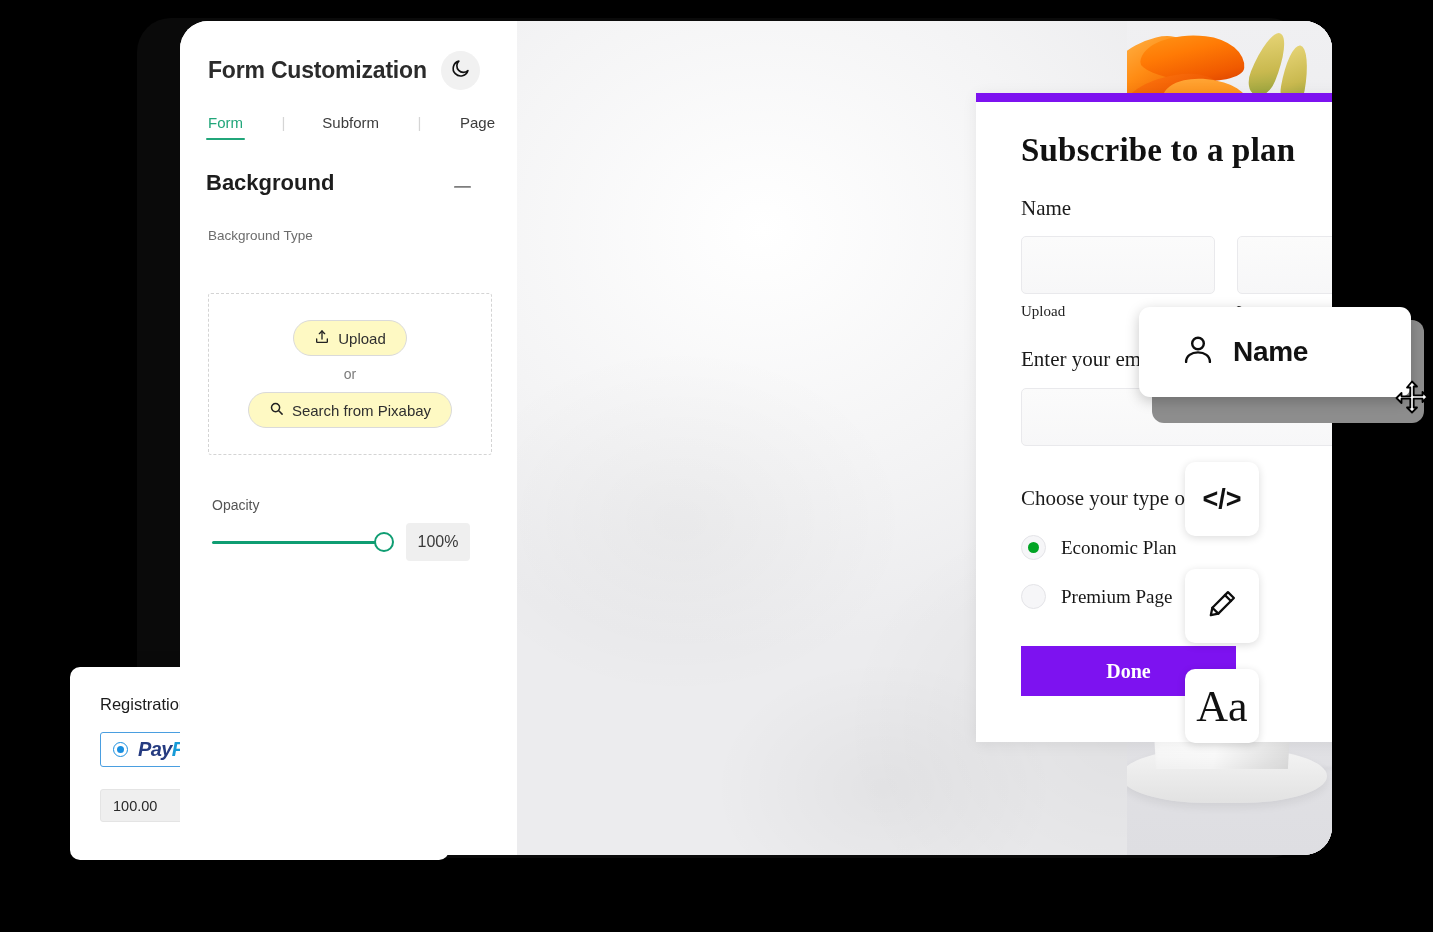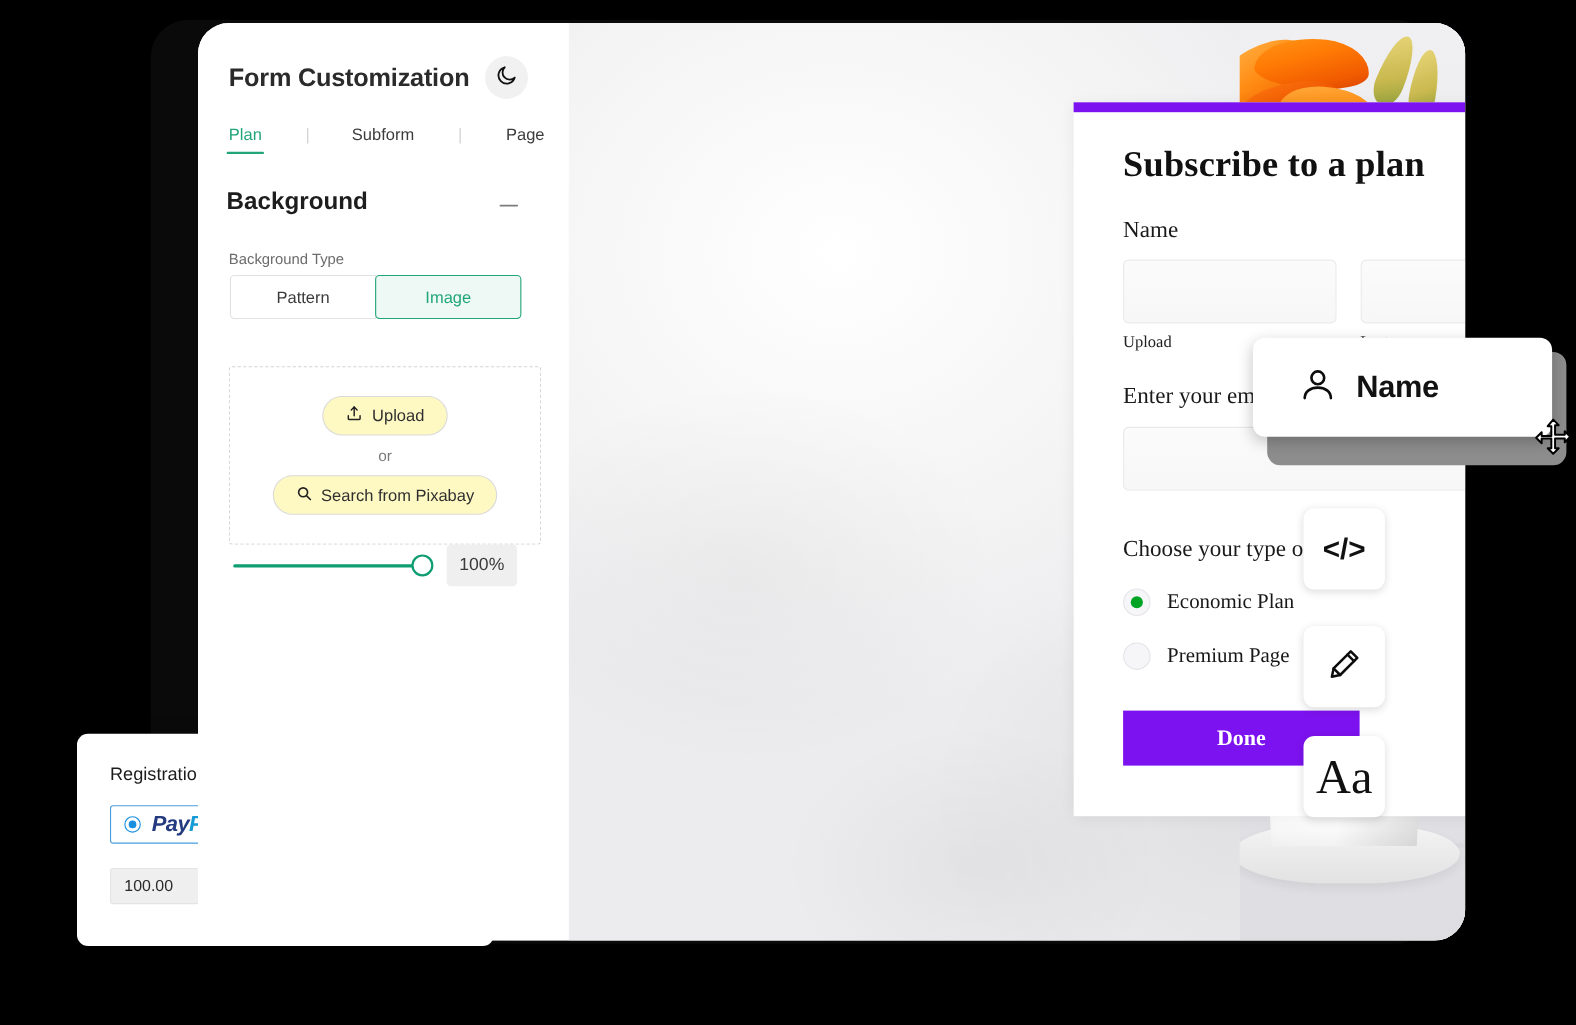--- a/index.html
+++ b/index.html
@@ -386,21 +386,21 @@
           <span>
             <svg width="21" height="21" viewBox="0 0 24 24" fill="none" stroke="#111" stroke-width="1.9" stroke-linecap="round" stroke-linejoin="round">
               <path d="M20.5 14.3A8.6 8.6 0 1 1 10.1 3.6a6.9 6.9 0 0 0 10.4 10.7z"></path>
             </svg>
           </span>
         </div>
       </div>
 
       <nav class="tabs">
         <div class="tab active">
-          <span>Plan</span>
+          <span>Form</span>
         </div>
         <span class="t-gap-a"></span>
         <span class="tab-sep">|</span>
         <span class="t-gap-b"></span>
         <div class="tab">
           <span>Subform</span>
         </div>
         <span class="t-gap-c"></span>
         <span class="tab-sep">|</span>
         <span class="t-gap-d"></span>
@@ -413,24 +413,20 @@
         <div class="section-title">Background</div>
         <span class="minus-ic">
           <svg width="17" height="3" viewBox="0 0 17 3">
               <rect width="17" height="1.8" rx="0.9" fill="#7d7d7d"></rect>
             </svg>
         </span>
       </div>
 
       <div class="field-label">Background Type</div>
 
-      <div class="seg">
-        <div class="seg-btn">Pattern</div>
-        <div class="seg-btn active">Image</div>
-      </div>
 
       <div class="dropzone">
         <div class="pill">
           <span>
             <svg width="16" height="16" viewBox="0 0 24 24" fill="none" stroke="#222" stroke-width="2" stroke-linecap="round" stroke-linejoin="round">
               <path d="M12 15V3"></path>
                 <path d="M8 7l4-4 4 4"></path>
                 <path d="M4 15v4a1 1 0 0 0 1 1h14a1 1 0 0 0 1-1v-4"></path>
             </svg>
           </span>
@@ -441,20 +437,21 @@
           <span>
             <svg width="15" height="15" viewBox="0 0 24 24" fill="none" stroke="#222" stroke-width="2.4" stroke-linecap="round">
               <circle cx="10.5" cy="10.5" r="6.5"></circle>
                 <path d="M16 16l5 5"></path>
             </svg>
           </span>
           <span>Search from Pixabay</span>
         </div>
       </div>
 
+      <div class="opacity-label">Opacity</div>
       <div class="opacity-row">
         <div class="slider-wrap">
           <div class="slider-track"></div>
           <div class="slider-knob"></div>
         </div>
         <div class="opacity-val">100%</div>
       </div>
     </aside>
 
     <section class="canvas">

